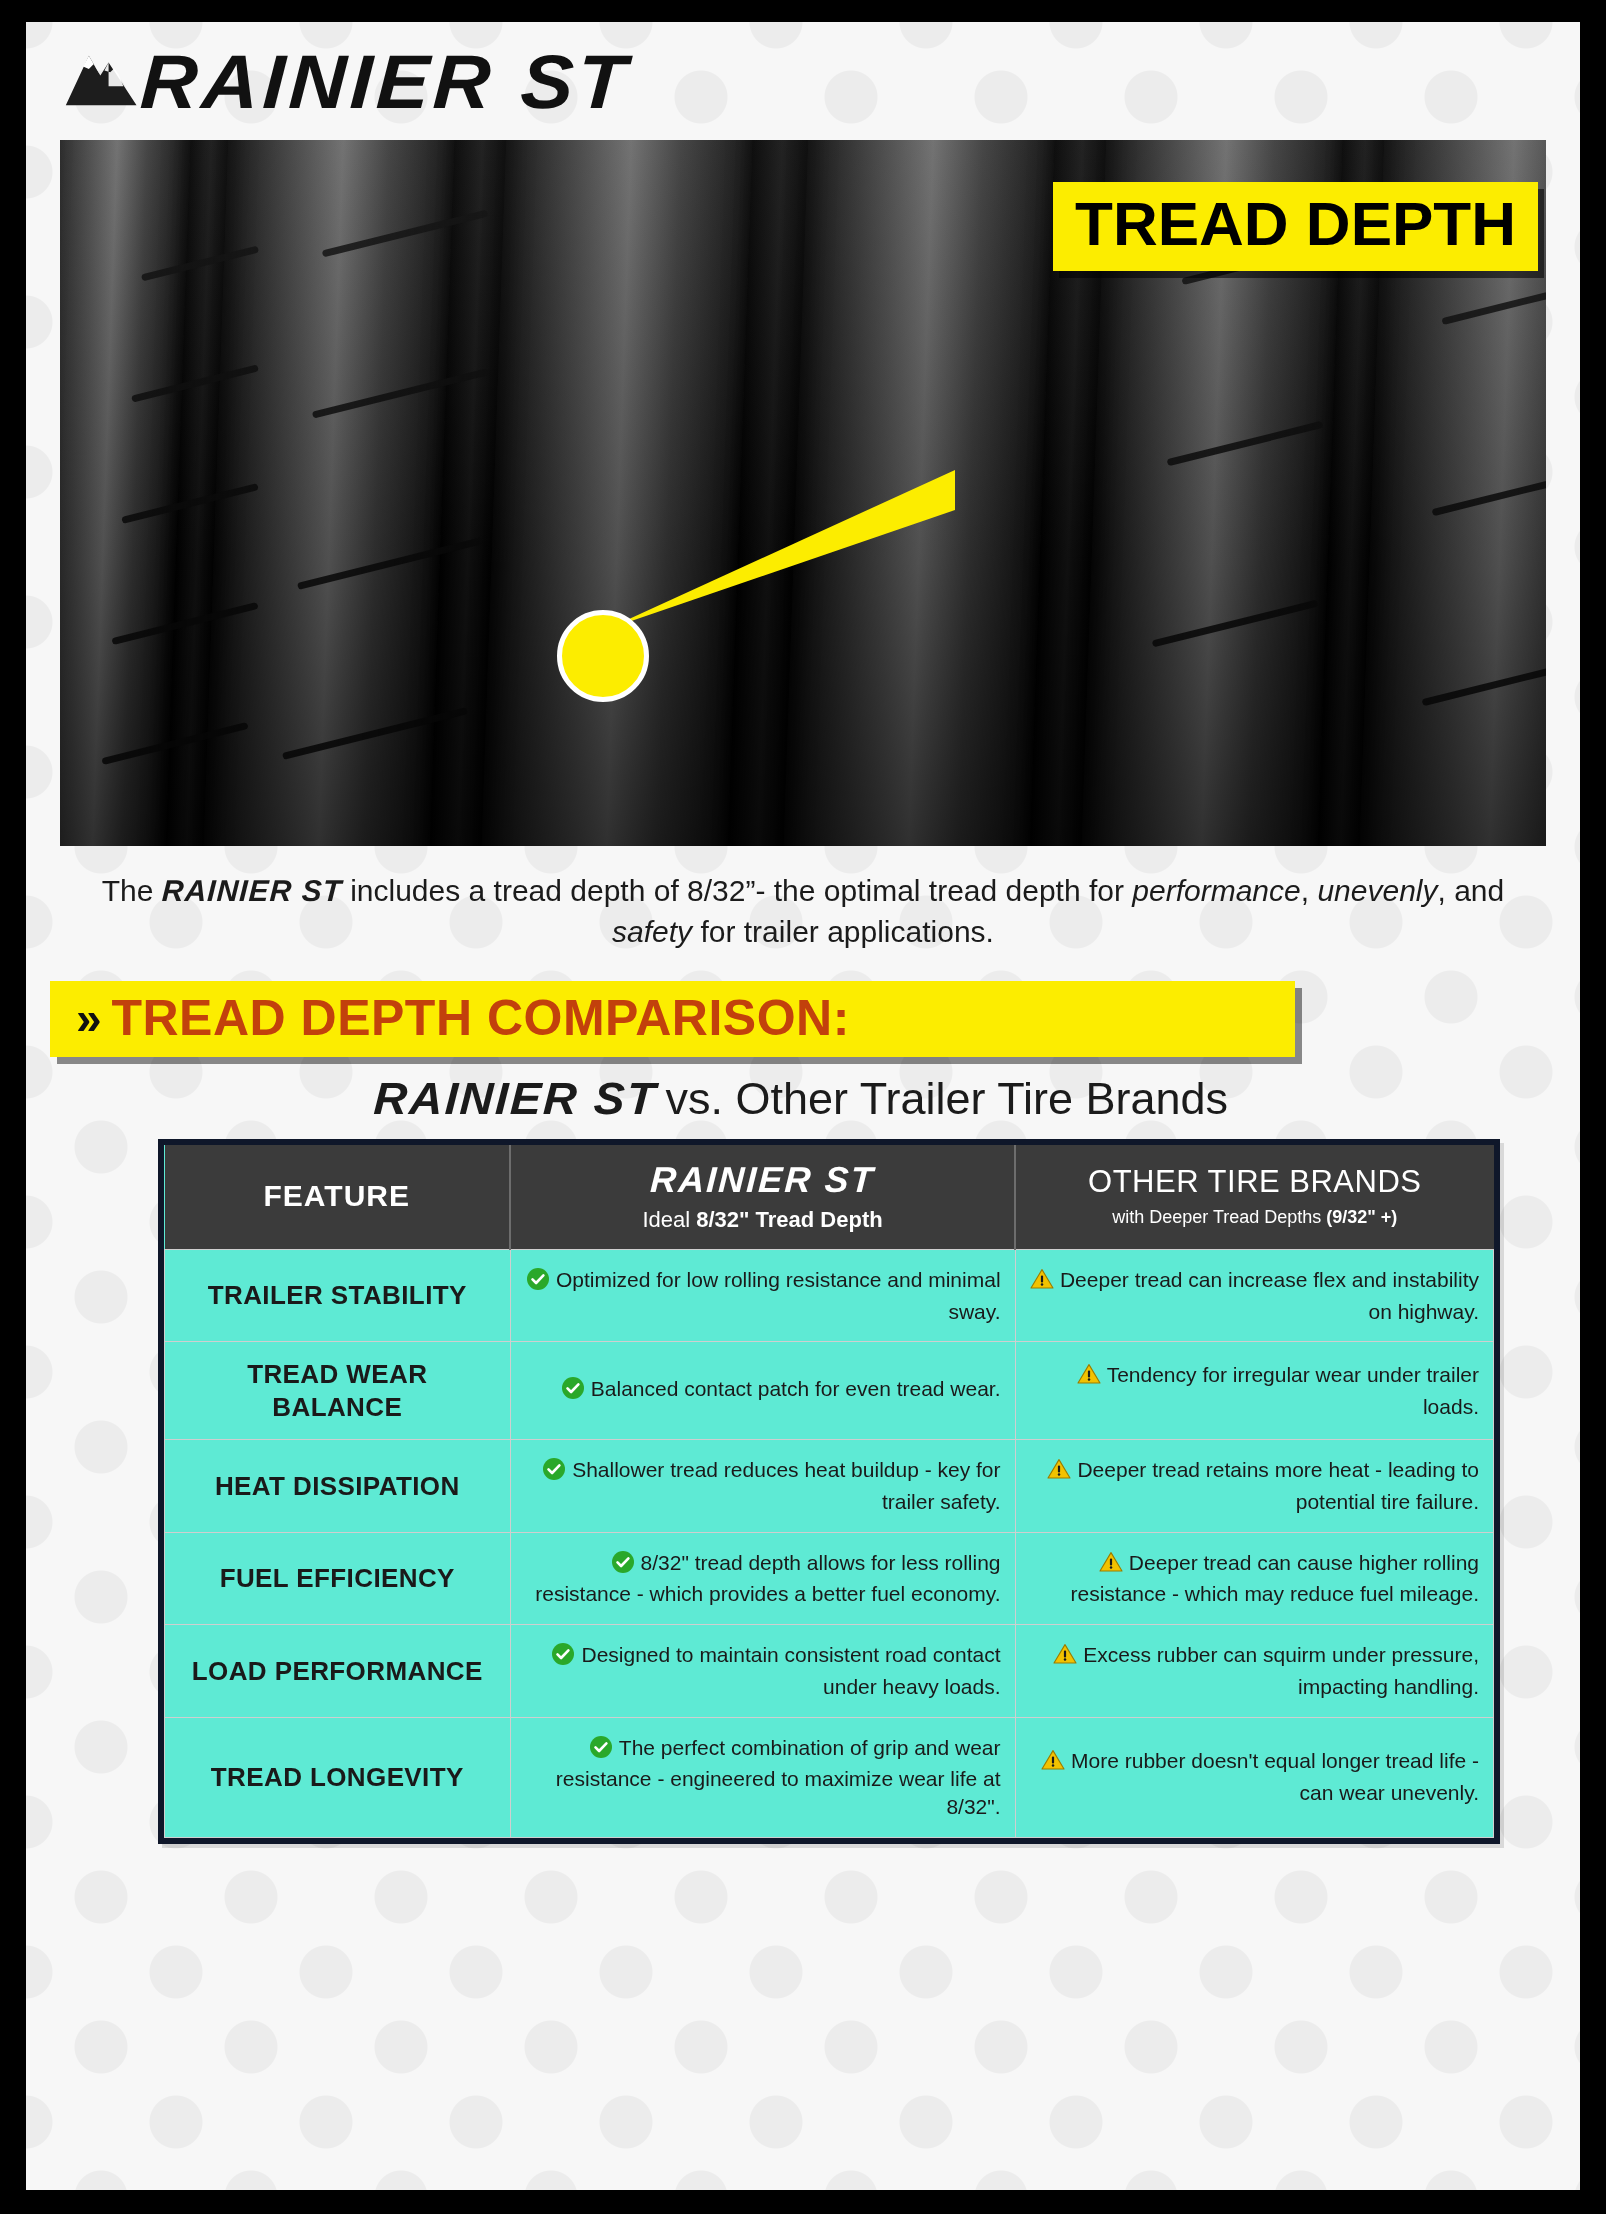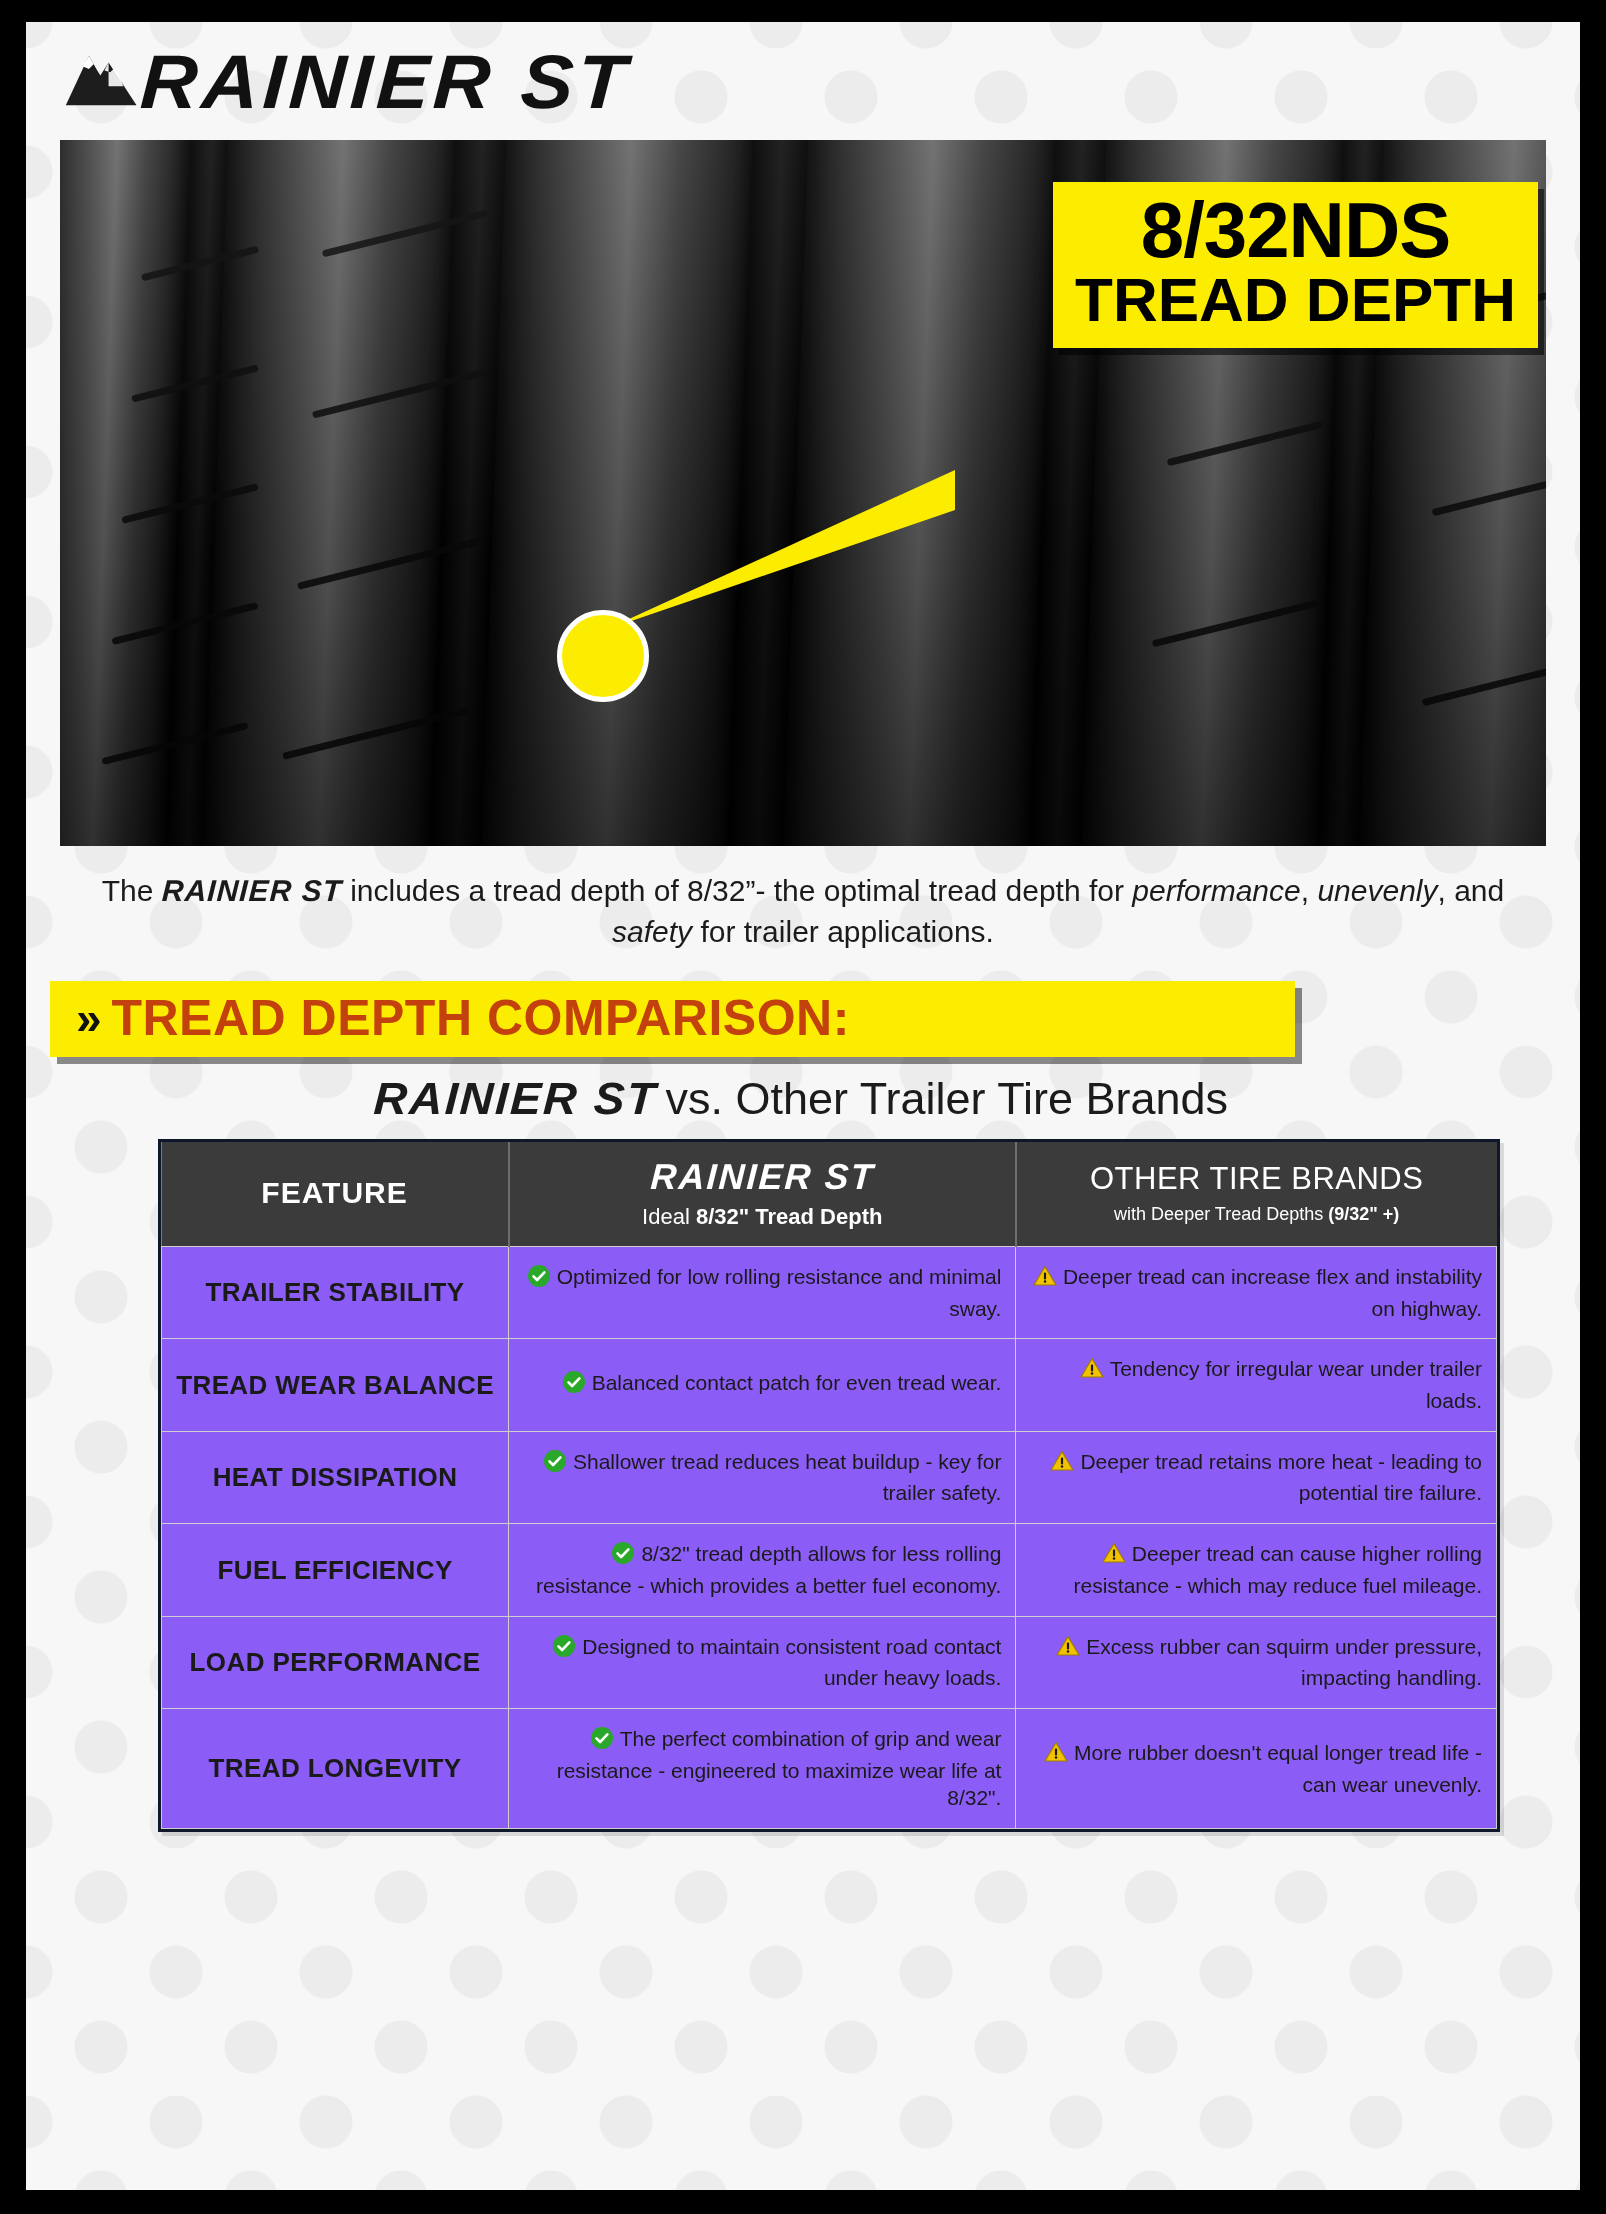--- a/index.html
+++ b/index.html
@@ -233,22 +233,22 @@
     letter-spacing: 2px;
     display: inline-block;
     transform: skewX(-3deg) scaleX(1.03);
   }
 
   
   .table-wrap {
     position: relative;
     z-index: 3;
     margin: 14px 80px 0 132px;
-    border: 3px solid #0f172a;
-    background: #8b5cf6;
+    border: 6px solid #0f172a;
+    background: #5eead4;
     box-shadow: 4px 4px 0 rgba(0,0,0,0.12);
   }
   table {
     width: 100%;
     border-collapse: collapse;
     table-layout: fixed;
   }
   thead th {
     background: #3b3b3b;
     color: #fff;
@@ -366,21 +366,20 @@
       <div class="sipe" style="left:1370px;top:350px;width:160px;"></div>
       <div class="sipe" style="left:1360px;top:540px;width:160px;"></div>
       <div class="hero-fade"></div>
 
       <svg class="callout-leader" viewBox="0 0 360 190">
         <polygon points="0,160 350,0 350,40" fill="#fced00"></polygon>
       </svg>
       <div class="callout-dot"></div>
 
       <div class="callout-box">
-        <div class="callout-line1">8/32NDS</div>
         <div class="callout-line2">TREAD DEPTH</div>
       </div>
     </div>
 
     <div class="intro">
       <span>The </span><span class="inline-logo">RAINIER ST</span><span> includes a tread depth of 8/32”- the optimal tread depth for </span><em>performance</em><span>, </span><em>unevenly</em><span>, and </span><em>safety</em><span> for trailer applications.</span>
     </div>
 
     <div class="banner-wrap">
       <div class="banner">

